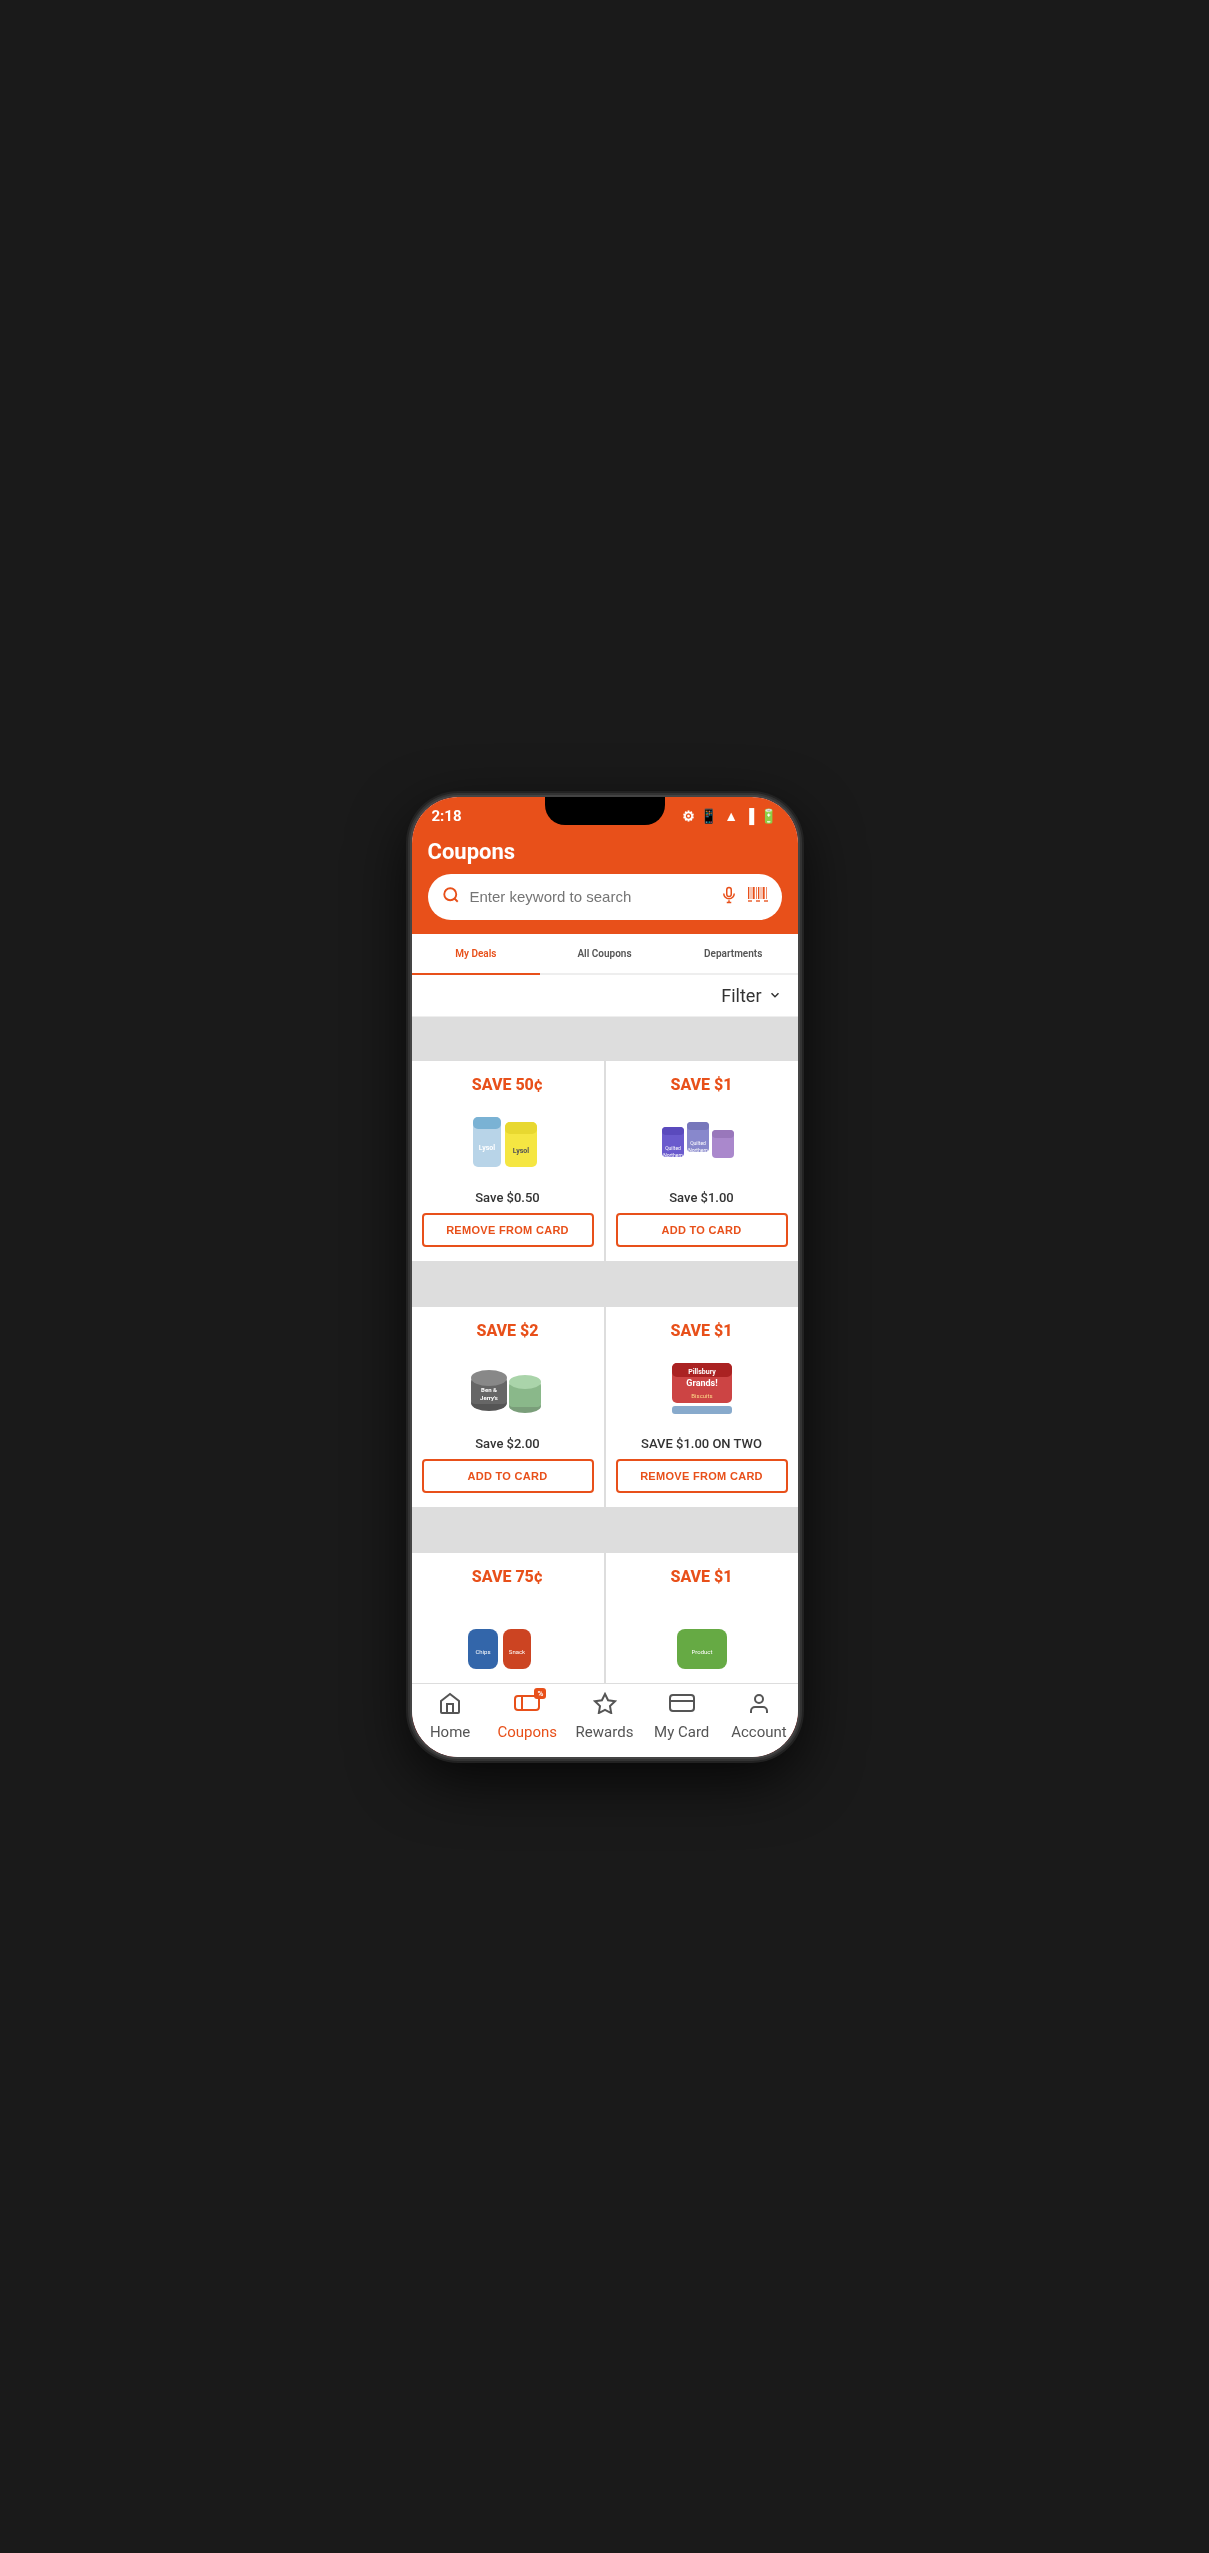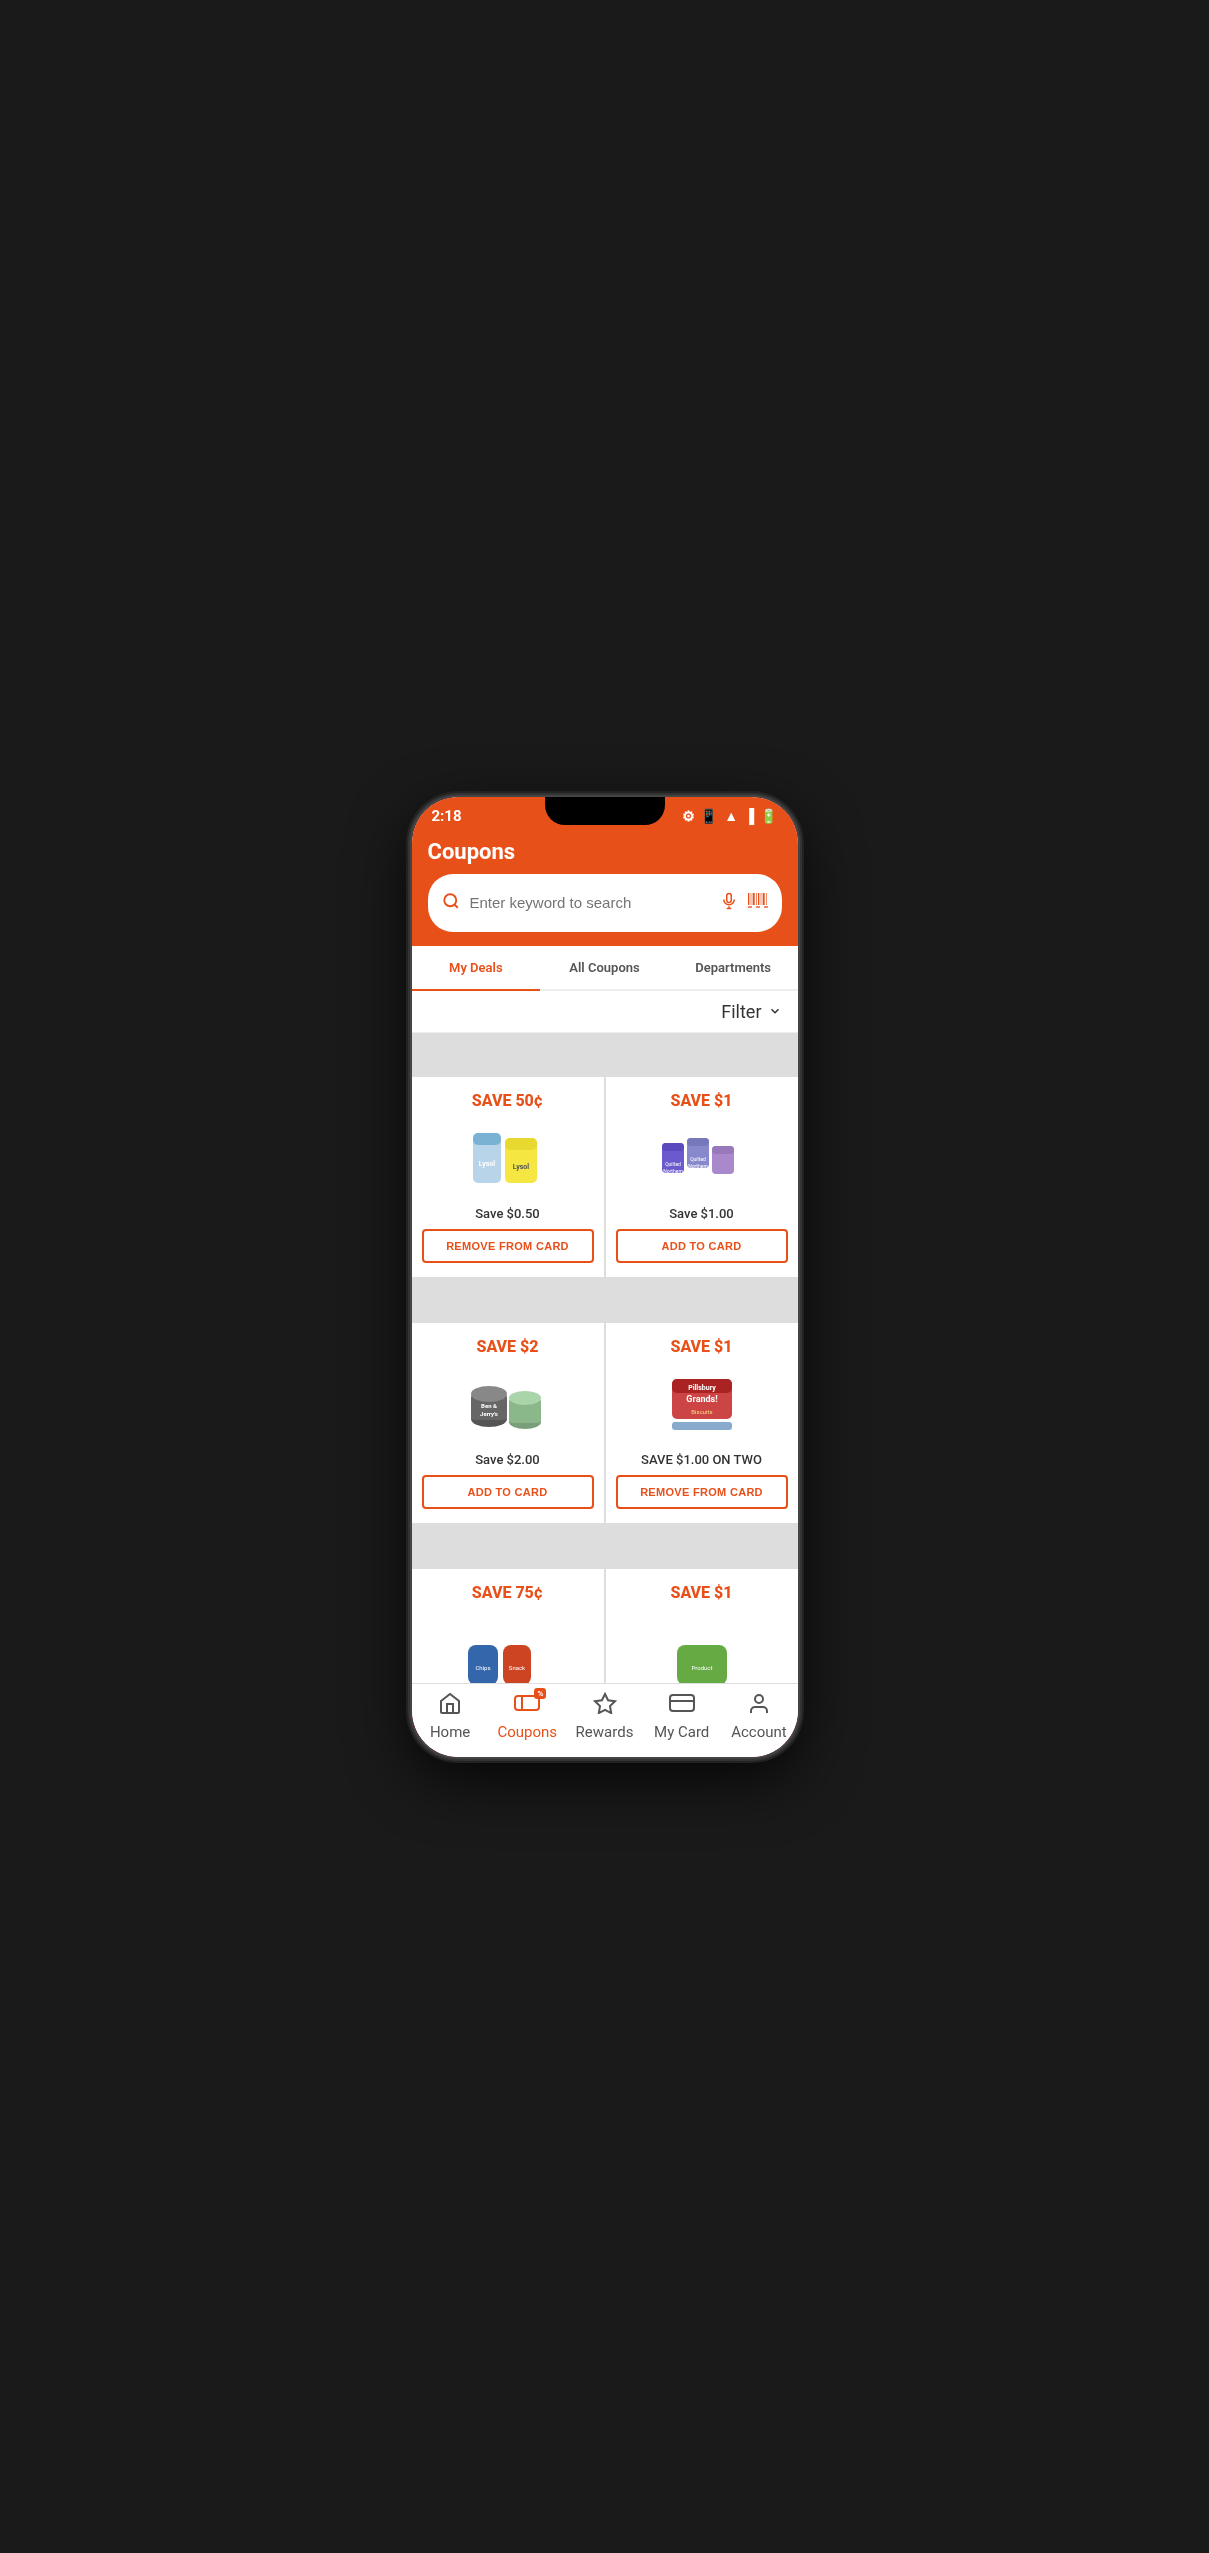--- a/index.html
+++ b/index.html
@@ -84,21 +84,21 @@
       font-size: 22px;
       font-weight: 700;
       margin-bottom: 10px;
     }
 
     .search-bar {
       background: white;
       border-radius: 25px;
       display: flex;
       align-items: center;
-      padding: 18px 14px;
+      padding: 12px 14px;
       gap: 10px;
     }
 
     .search-icon-wrap {
       color: #e8501a;
       font-size: 18px;
       flex-shrink: 0;
     }
 
     .search-input {
@@ -127,21 +127,21 @@
       background: white;
       display: flex;
       border-bottom: 2px solid #eee;
       flex-shrink: 0;
     }
 
     .tab {
       flex: 1;
       text-align: center;
       padding: 14px 3px;
-      font-size: 13px;
+      font-size: 10px;
       font-weight: 600;
       color: #555;
       cursor: pointer;
       position: relative;
     }
 
     .tab.active {
       color: #e8501a;
     }
 

